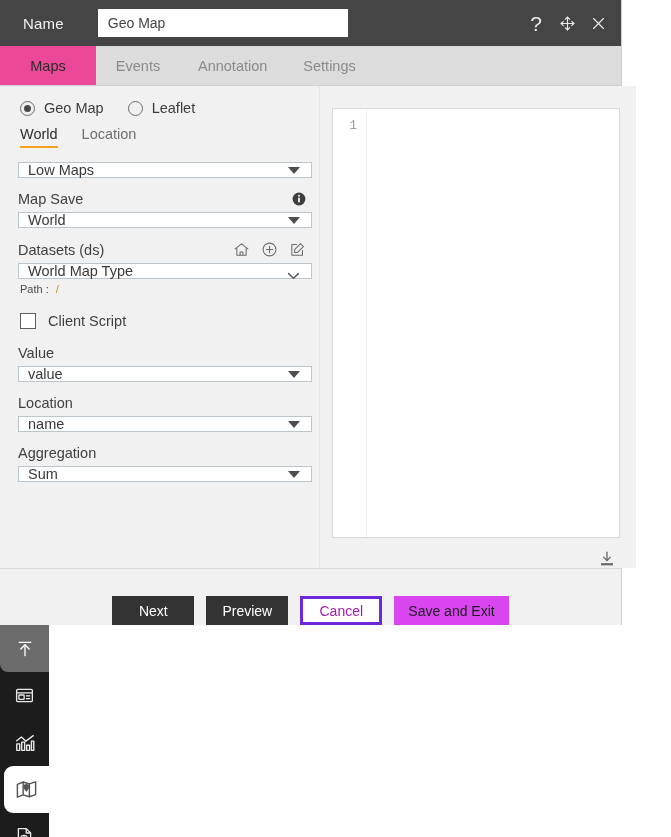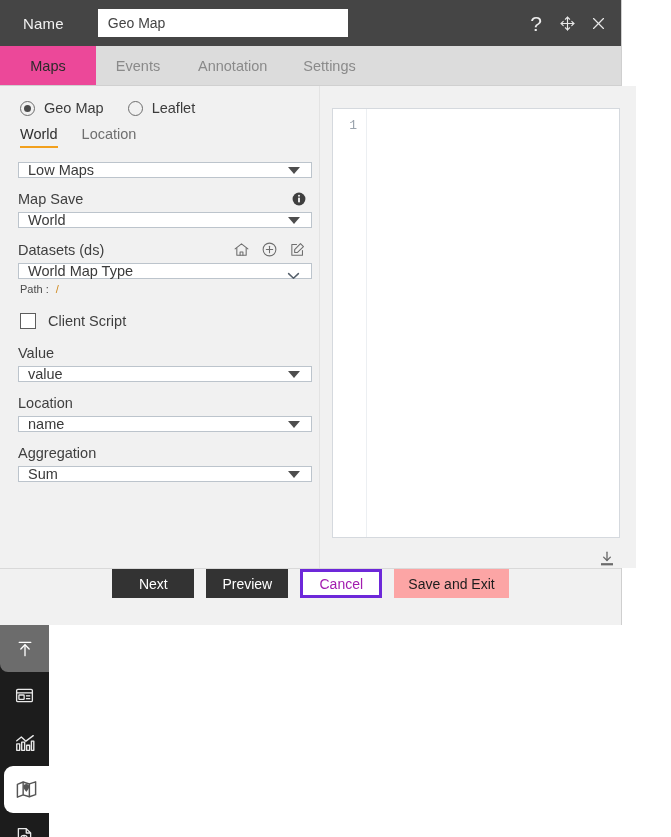--- a/index.html
+++ b/index.html
@@ -210,34 +210,34 @@
     box-sizing: border-box;
   }
   .dl-ico { color:#6b6b6b; display:flex; }
 
   
   .footer {
     height: 56px;
     flex: none;
     background: #f1f1f1;
     border-top: 1px solid #d9d9d9;
-    display:flex; align-items:flex-start; justify-content:center;
+    display:flex; align-items:flex-end; justify-content:center;
     gap: 12px;
   }
   .btn {
     height: 29px;
     min-width: 82px;
     display:flex;align-items:center;justify-content:center;
     font-size: 14px;
     box-sizing:border-box;
     padding: 0 14px;
   }
   .btn.dark { background:#333333; color:#ffffff; }
   .btn.light { background:#ffffff; color:#a21caf; border:3px solid #6d28d9; }
-  .btn.accent { background:#fca5a5; color:#1d1d1d; }
+  .btn.accent { background:#d946ef; color:#1d1d1d; }
 
   
   .rail {
     width: 49px;
     height: 837px;
     background: #1c1c1c;
     flex: none;
     display: flex;
     flex-direction: column;
     align-items: stretch;

